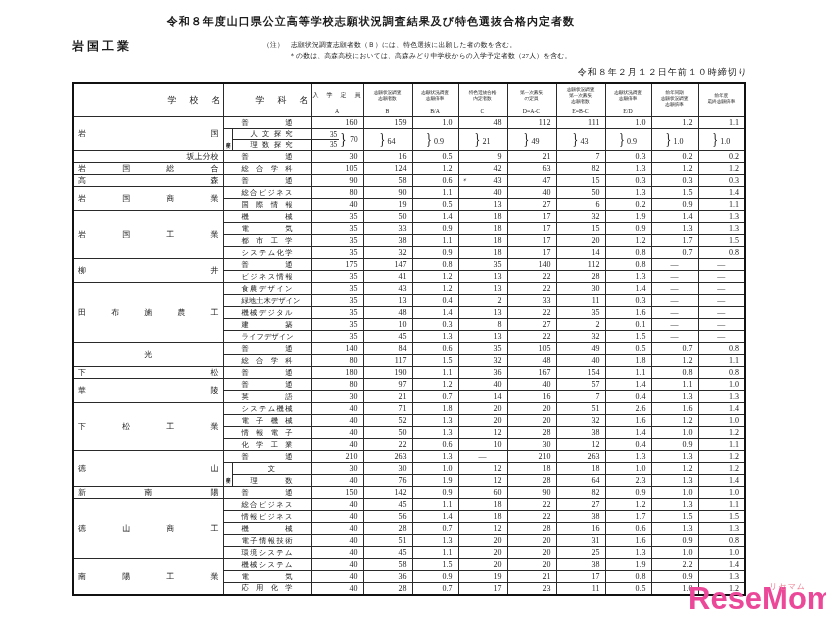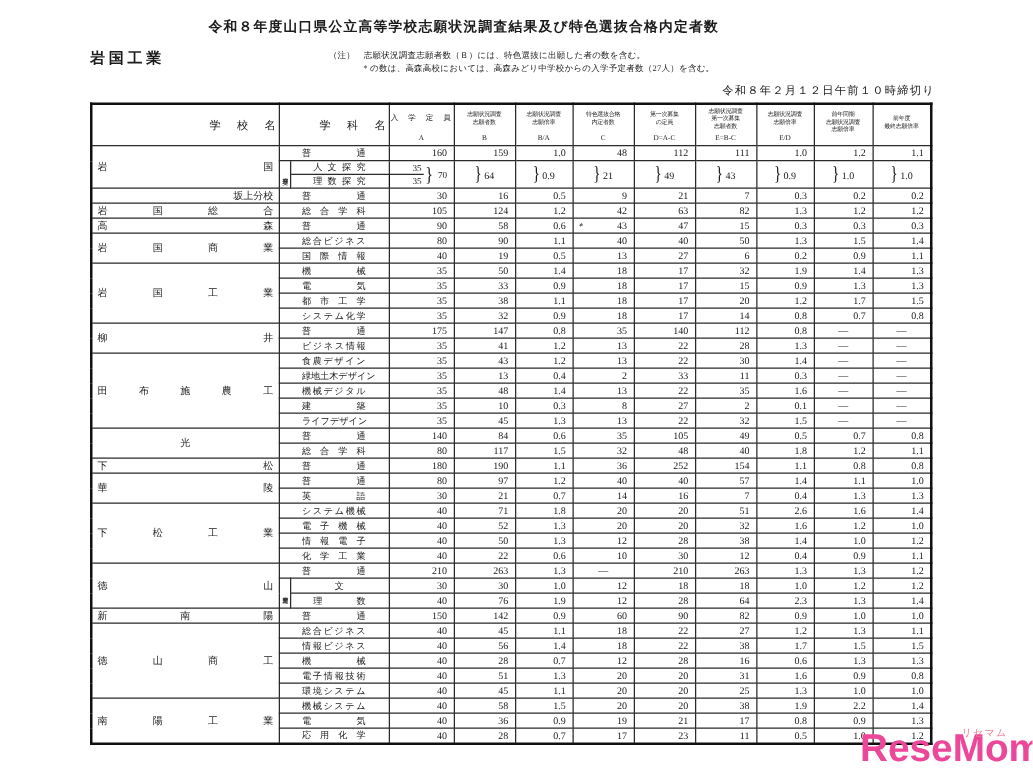--- a/index.html
+++ b/index.html
@@ -419,21 +419,21 @@
           <td class="n c7 bl2">1.2</td>
           <td class="n c8">1.1</td>
         </tr>
         <tr class="gs">
           <td class="school" rowspan="1">下松</td>
           <td class="dept" colspan="2">普通</td>
           <td class="n c0 bl2">180</td>
           <td class="n c1">190</td>
           <td class="n c2">1.1</td>
           <td class="n c3 bl2">36</td>
-          <td class="n c4">252</td>
+          <td class="n c4">167</td>
           <td class="n c5">154</td>
           <td class="n c6">1.1</td>
           <td class="n c7 bl2">0.8</td>
           <td class="n c8">0.8</td>
         </tr>
         <tr class="gs">
           <td class="school" rowspan="2">華陵</td>
           <td class="dept" colspan="2">普通</td>
           <td class="n c0 bl2">80</td>
           <td class="n c1">97</td>

